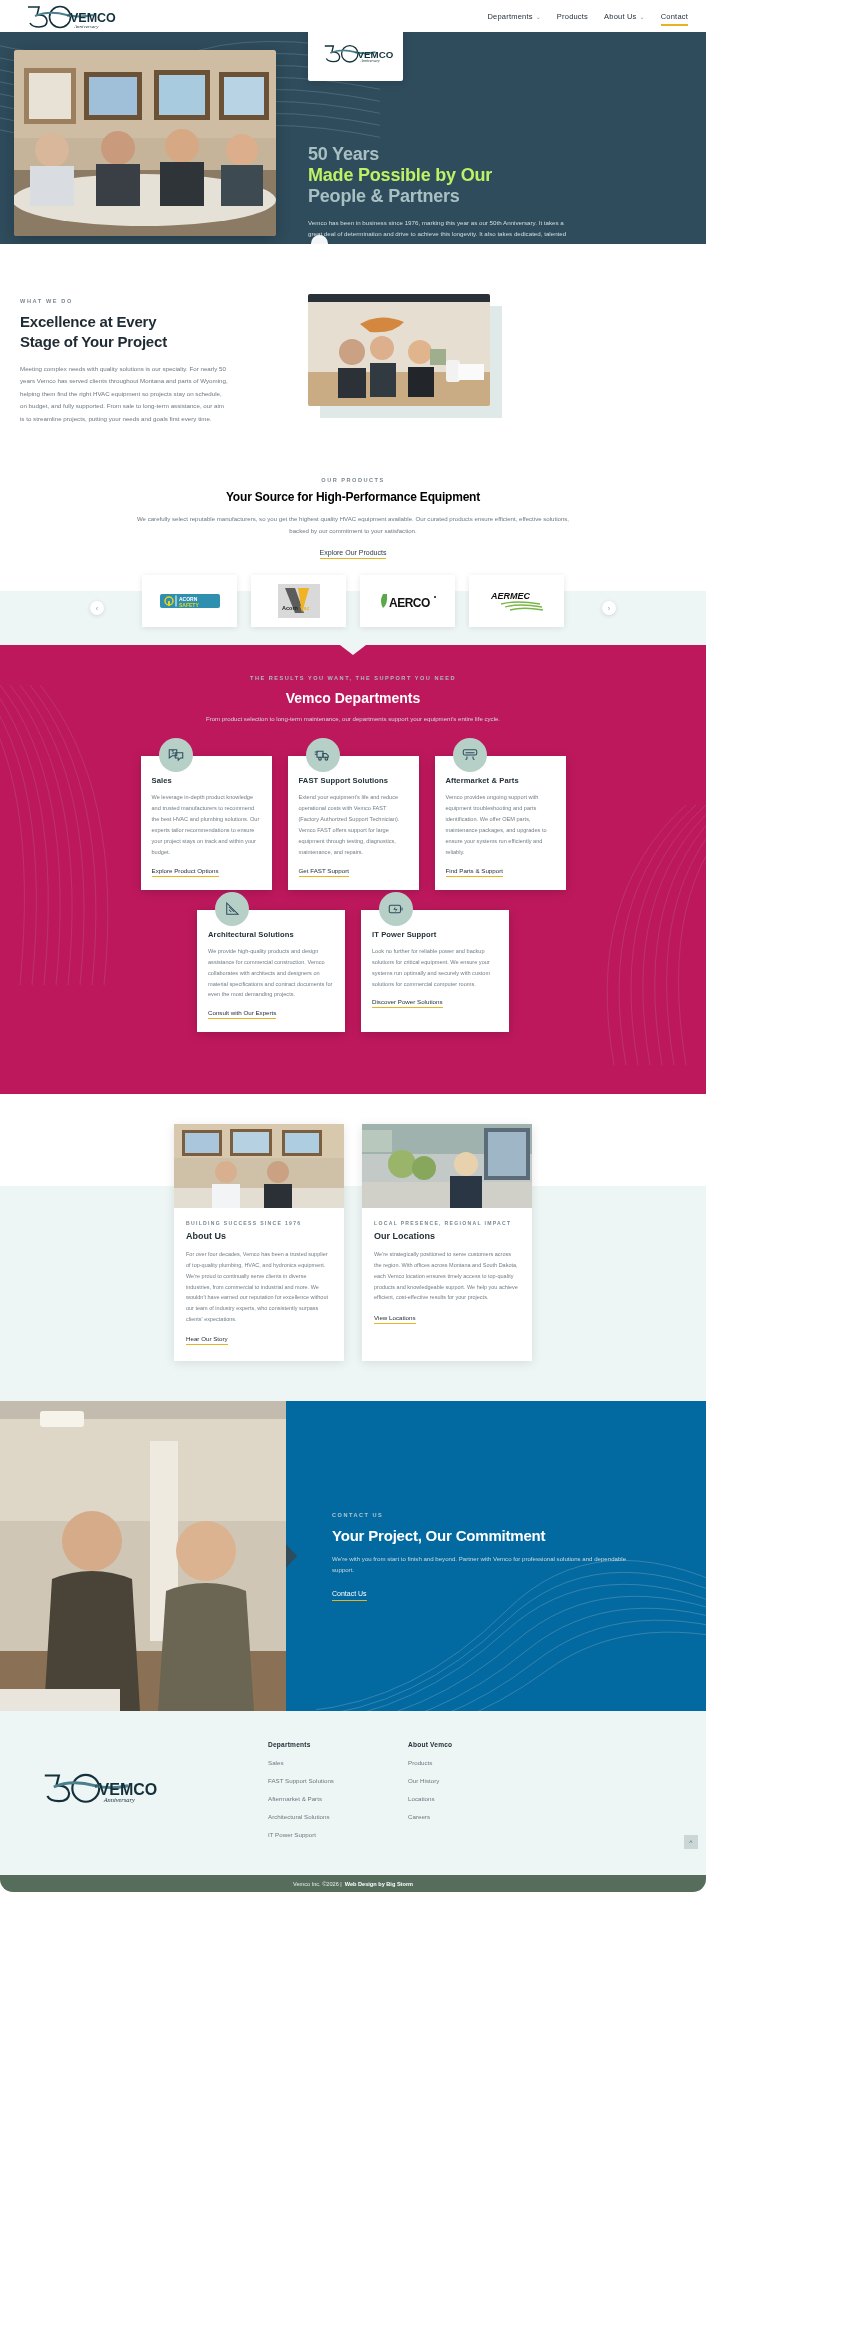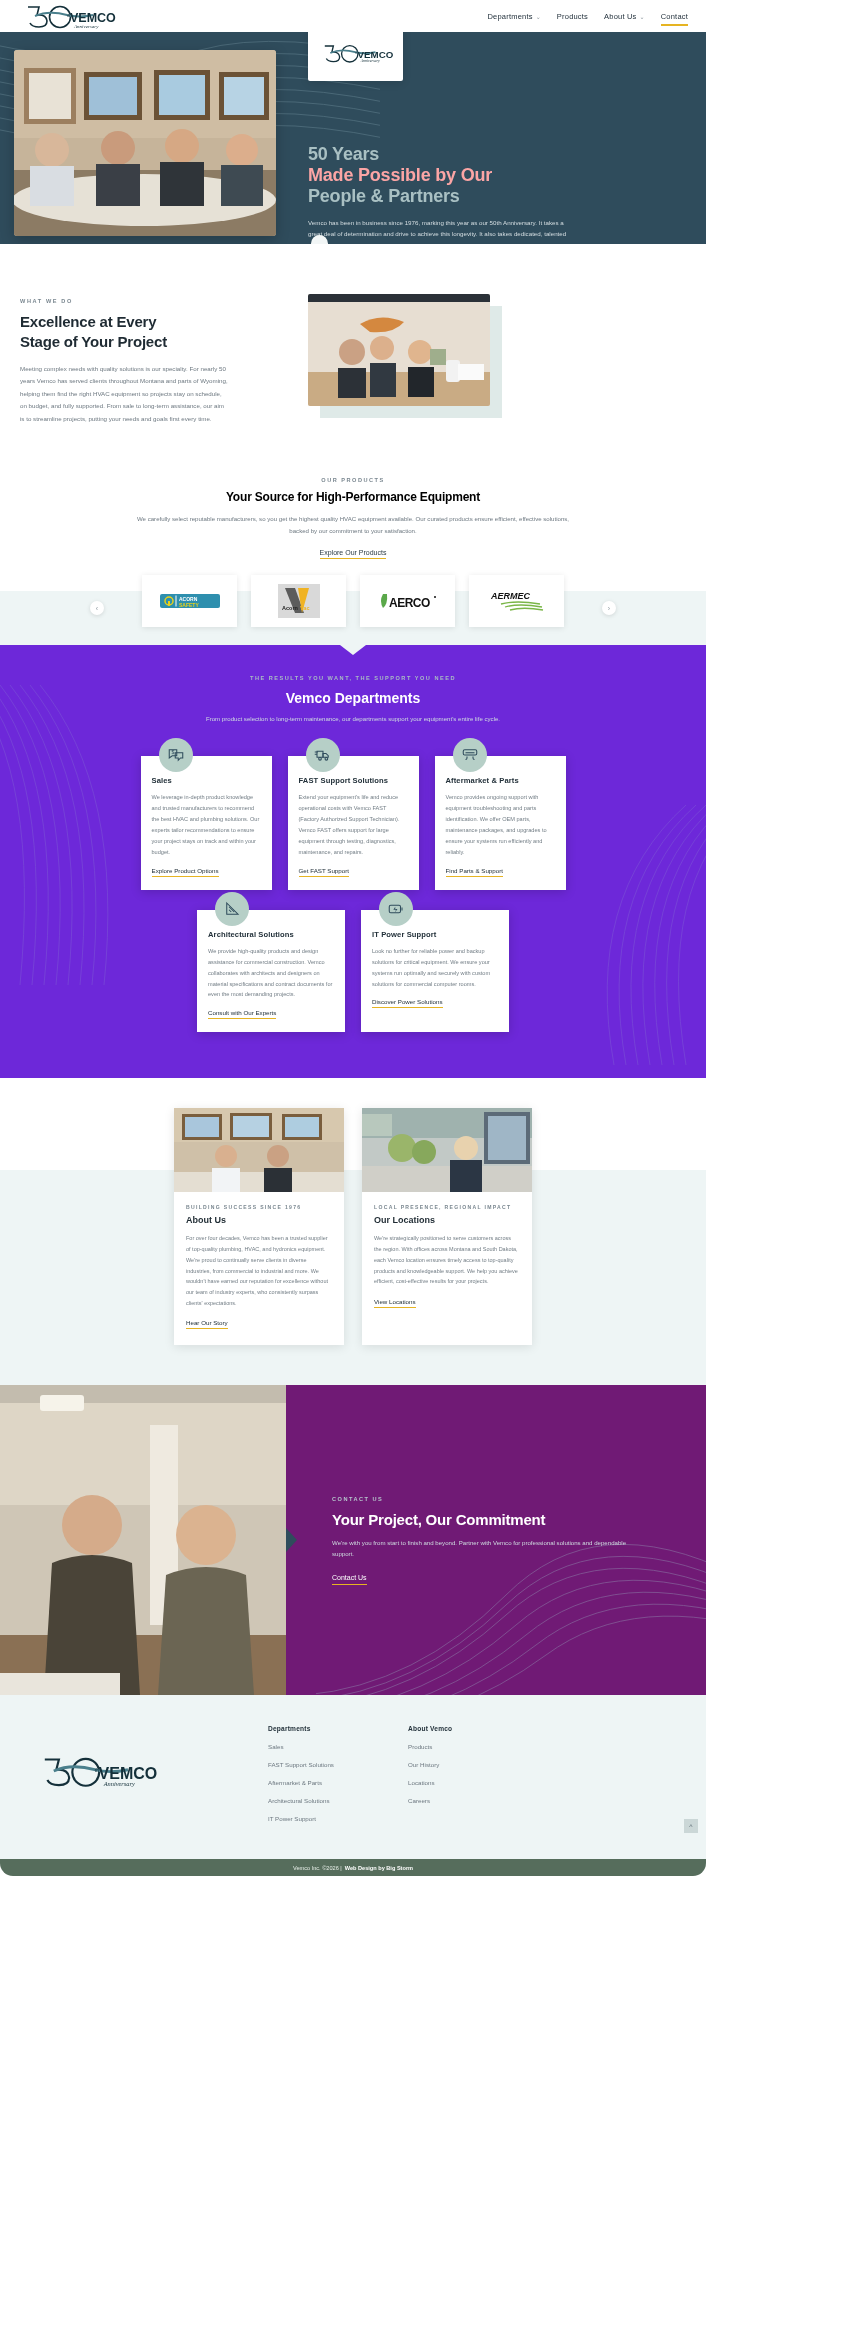--- a/index.html
+++ b/index.html
@@ -39,21 +39,21 @@
     border-radius: 3px; overflow: hidden; box-shadow: 0 4px 14px rgba(0,0,0,.22);
   }
   .hero-logo-card {
     position:absolute; left: 308px; top: -8px; width: 95px; height: 57px; background:#fff;
     display:flex; align-items:center; justify-content:center; border-radius:2px;
     box-shadow: 0 2px 8px rgba(0,0,0,.12);
   }
   .hero-text { position: absolute; left: 308px; top: 88px; width: 420px; margin-top: 24px; }
   .hero-h1 { font-size: 18px; line-height: 1.18; font-weight: 700; letter-spacing: -0.2px; }
   .hero-h1 .muted { color: #a9c0c3; }
-  .hero-h1 .bright { color: #fca5a5; }
+  .hero-h1 .bright { color: #bef264; }
   .hero-p { margin-top: 9px; font-size: 6.2px; line-height: 1.85; color: #d6dfe3; width: 268px; }
   .scroll-dot {
     position:absolute; left: 311px; bottom: -8px; width: 17px; height: 17px; border-radius: 50%;
     background: #f2f6f6; display:flex; align-items:center; justify-content:center;
     color:#8aa0a8; font-size: 8px; z-index: 6; box-shadow: 0 1px 3px rgba(0,0,0,.12);
   }
 
   
   .whatwedo { background:#fff; padding: 44px 0 34px; position: relative; }
   .wwd-inner { width: 690px; margin: 0 auto; display: flex; }
@@ -87,21 +87,21 @@
   }
   .car-arrow {
     position:absolute; top: 26px; width: 14px; height: 14px; border-radius:50%; background:#fff;
     box-shadow: 0 1px 4px rgba(0,0,0,.13); display:flex; align-items:center; justify-content:center;
     font-size: 7px; color:#8f9aa1; z-index:3; cursor:pointer;
   }
   .car-arrow.left { left: 90px; }
   .car-arrow.right { right: 90px; }
 
   
-  .depts { position: relative; background:#6d28d9; padding: 30px 0 46px; overflow:hidden; }
+  .depts { position: relative; background:#be185d; padding: 30px 0 62px; overflow:hidden; }
   .depts .notch {
     position:absolute; left:50%; transform:translateX(-50%); top:0; width:0;height:0;
     border-left: 13px solid transparent; border-right: 13px solid transparent; border-top: 10px solid #eef5f5;
   }
   .depts .wave-l { position:absolute; left:-20px; top:40px; width:190px; height:300px; opacity:.18; }
   .depts .wave-r { position:absolute; right:-30px; top:160px; width:210px; height:260px; opacity:.18; }
   .depts-head { text-align:center; position:relative; z-index:2; }
   .depts-head .eyebrow { color:#a9bcc4; letter-spacing:1.5px; }
   .depts-h2 { font-size: 14px; font-weight:700; color:#fff; margin-top: 9px; }
   .depts-sub { margin-top: 9px; font-size: 6.1px; color:#cfdbe0; }
@@ -136,21 +136,21 @@
   .about-h3 { font-size: 9px; font-weight:700; color:#1f2b33; margin-top: 5px; }
   .about-p { margin-top: 8px; font-size: 5.5px; line-height: 1.95; color:#727d85; }
   .about-link {
     display:inline-block; margin-top: 11px; font-size: 6.2px; color:#23313a;
     border-bottom: 1.3px solid #e6b422; padding-bottom: 2px; cursor:pointer;
   }
 
   
   .cta { display:flex; height: 310px; position: relative; overflow:hidden; }
   .cta-photo { width: 286px; height:100%; overflow:hidden; position:relative; }
-  .cta-right { flex:1; background:#701a75; position:relative; display:flex; align-items:center; overflow:hidden;}
+  .cta-right { flex:1; background:#0369a1; position:relative; display:flex; align-items:center; overflow:hidden;}
   .cta-arrow {
     position:absolute; left:-1px; top:50%; transform:translateY(-50%); width:0;height:0;
     border-top: 13px solid transparent; border-bottom: 13px solid transparent; border-left: 12px solid #2f4c5c; z-index:3;
   }
   .cta-wave { position:absolute; right:-10px; bottom:-10px; width: 400px; height: 170px; opacity:.35; }
   .cta-inner { position:relative; z-index:2; padding-left: 46px; width: 420px; }
   .cta-inner .eyebrow { color:#b6c6cd; letter-spacing:1.5px; }
   .cta-h2 { font-size: 15px; font-weight:700; color:#fff; margin-top: 9px; letter-spacing:-.2px;}
   .cta-p { margin-top: 9px; font-size: 6.1px; line-height: 1.95; color:#cfdbe0; width: 300px; }
   .cta-link {

